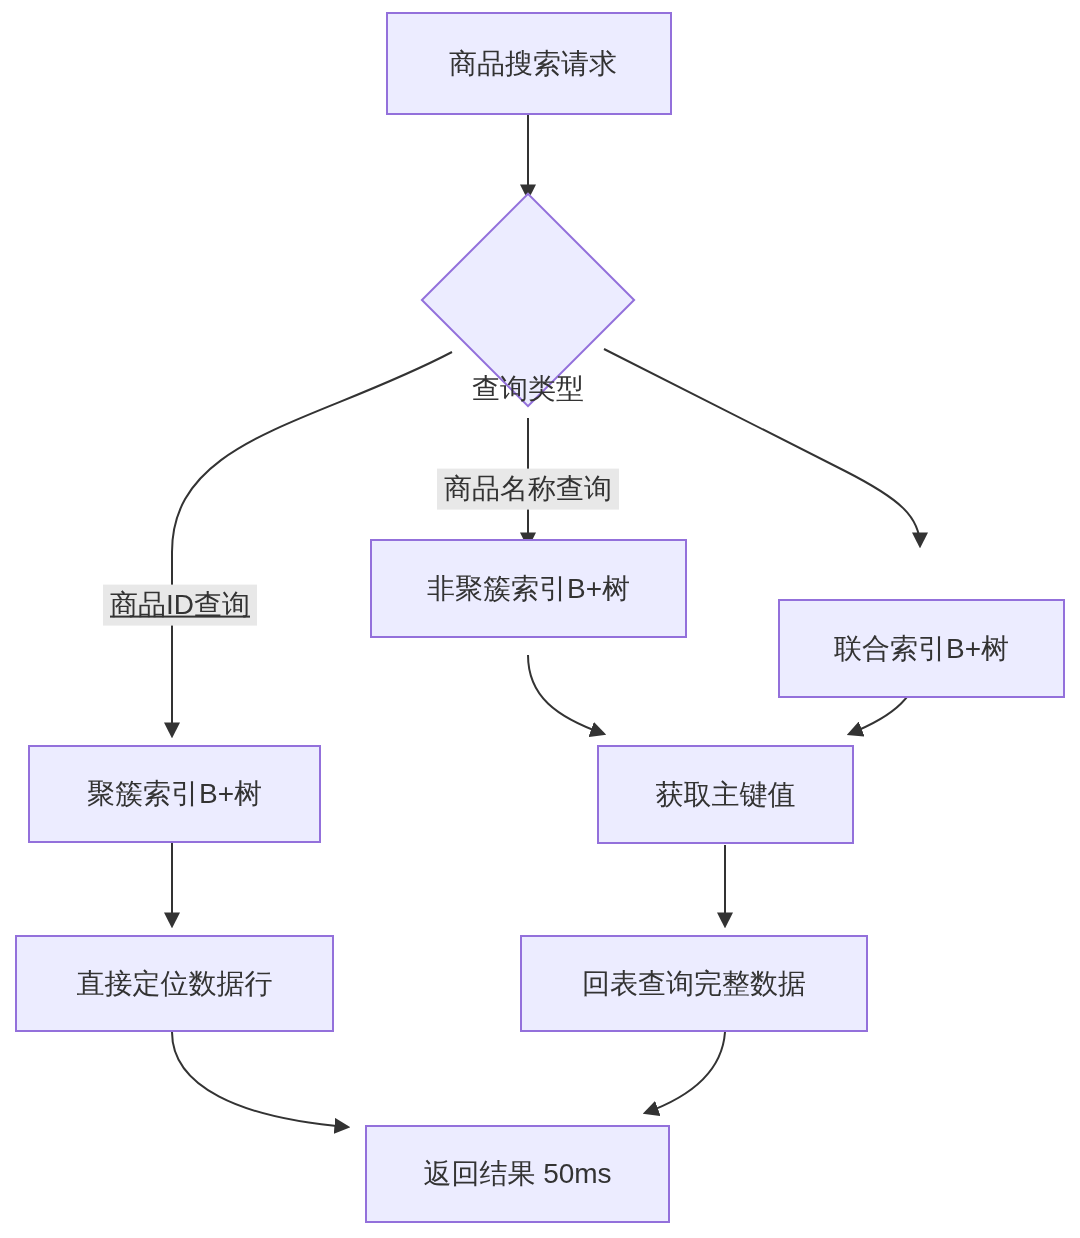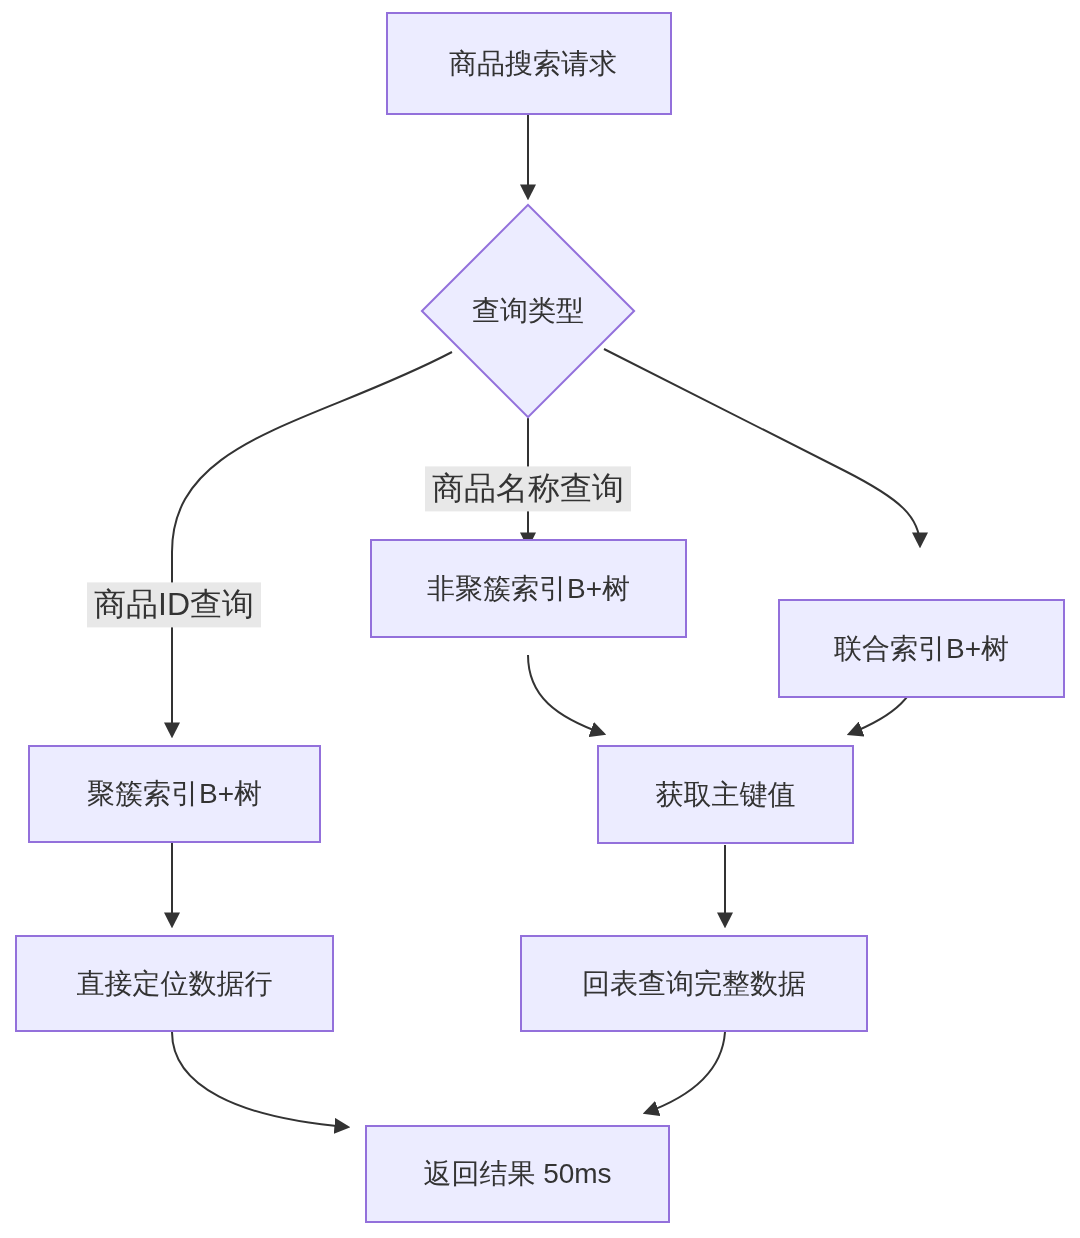--- a/index.html
+++ b/index.html
@@ -39,21 +39,21 @@
   .diamond-label{
     position:relative;
     color:#333333;font-size:28px;
     z-index:2;
   }
   .edge-label{
     position:absolute;
     transform:translate(-50%,-50%);
     background:#e8e8e8;
     color:#333333;
-    font-size:32px;
+    font-size:28px;
     padding:5px 7px;
     white-space:nowrap;
     line-height:1.1;
   }
 </style>
 </head>
 <body>
 
 <div id="canvas">
 
@@ -72,37 +72,37 @@
       <path d="M921,655 C921,696 892,717 849,734" marker-end="url(#arrow)"></path>
       <path d="M172,843 L172,926" marker-end="url(#arrow)"></path>
       <path d="M725,845 L725,926" marker-end="url(#arrow)"></path>
       <path d="M172,1032 C172,1086 238,1118 348,1127" marker-end="url(#arrow)"></path>
       <path d="M725,1032 C722,1074 687,1098 645,1113" marker-end="url(#arrow)"></path>
     </g>
   </svg>
 
   <div class="node" style="left:386px;top:12px;width:286px;height:103px;padding-left:8px;">商品搜索请求</div>
 
-  <div class="diamond-wrap" style="left:420px;top:203px;width:216px;height:216px;">
+  <div class="diamond-wrap" style="left:420px;top:192px;width:216px;height:216px;align-items:flex-end;">
     <div class="diamond-shape"></div>
     <div class="diamond-label">查询类型</div>
   </div>
 
   <div class="node" style="left:370px;top:539px;width:317px;height:99px;">非聚簇索引B+树</div>
 
   <div class="node" style="left:778px;top:555px;width:287px;height:99px;margin-top:44px;">联合索引B+树</div>
 
   <div class="node" style="left:28px;top:745px;width:293px;height:98px;text-align:right;">聚簇索引B+树</div>
 
   <div class="node" style="left:597px;top:745px;width:257px;height:99px;">获取主键值</div>
 
   <div class="node" style="left:15px;top:935px;width:319px;height:97px;">直接定位数据行</div>
 
   <div class="node" style="left:520px;top:935px;width:348px;height:97px;">回表查询完整数据</div>
 
   <div class="node" style="left:365px;top:1125px;width:305px;height:98px;">返回结果 50ms</div>
 
-  <div class="edge-label" style="left:174px;top:605px;">商品ID查询</div>
+  <div class="edge-label" style="left:180px;top:605px;text-decoration:underline;">商品ID查询</div>
 
   <div class="edge-label" style="left:528px;top:489px;">商品名称查询</div>
 
 
 </div>
 
 </body></html>

